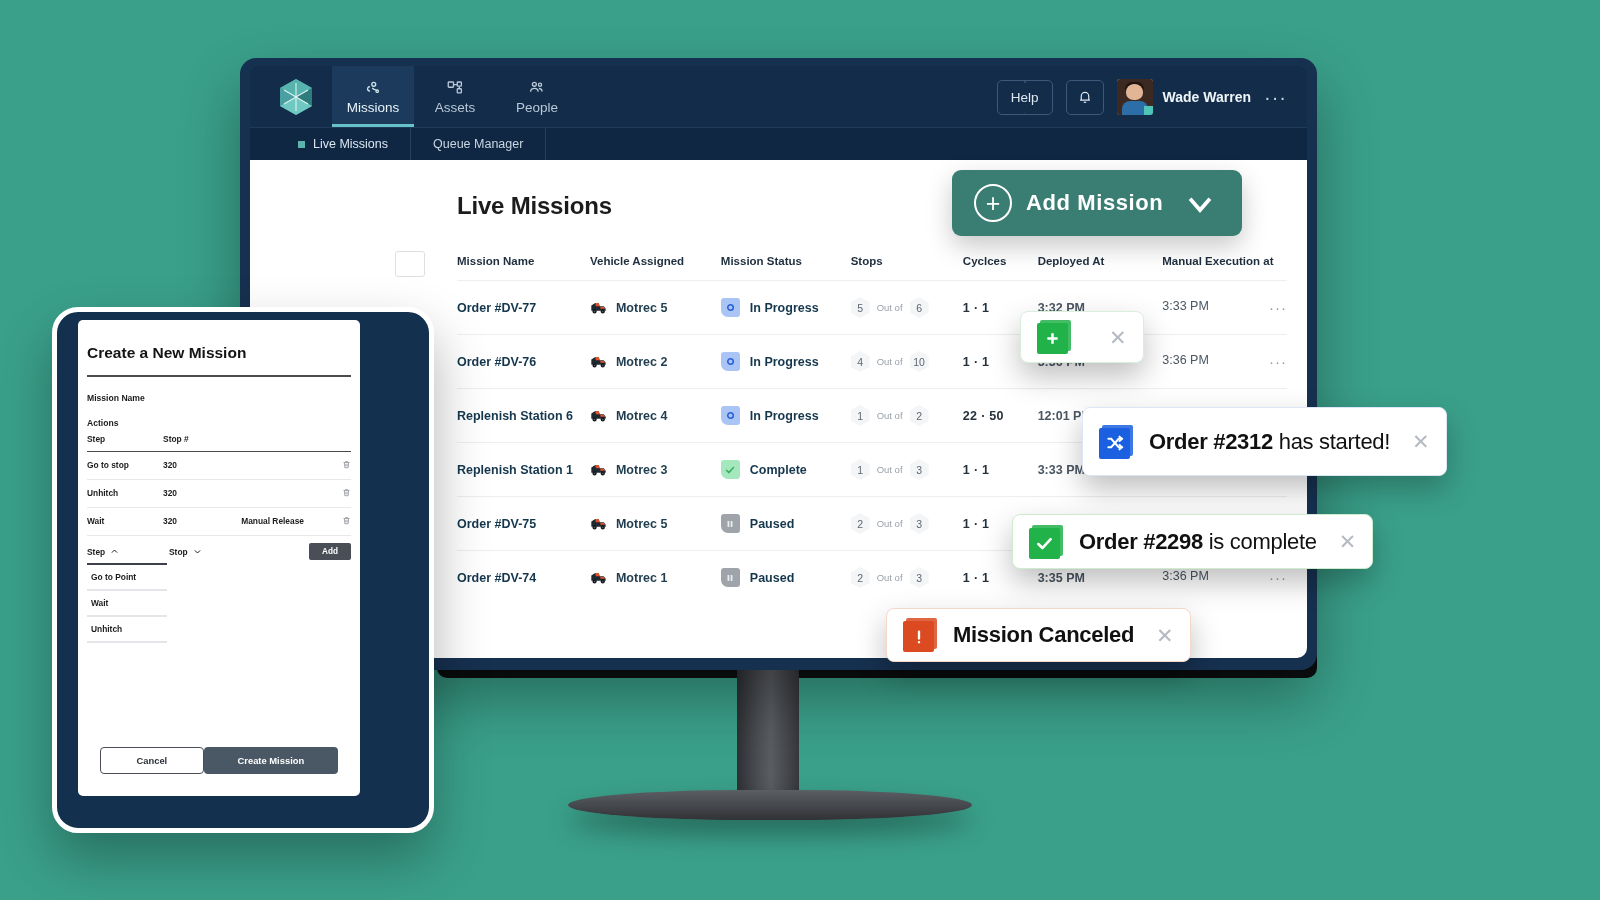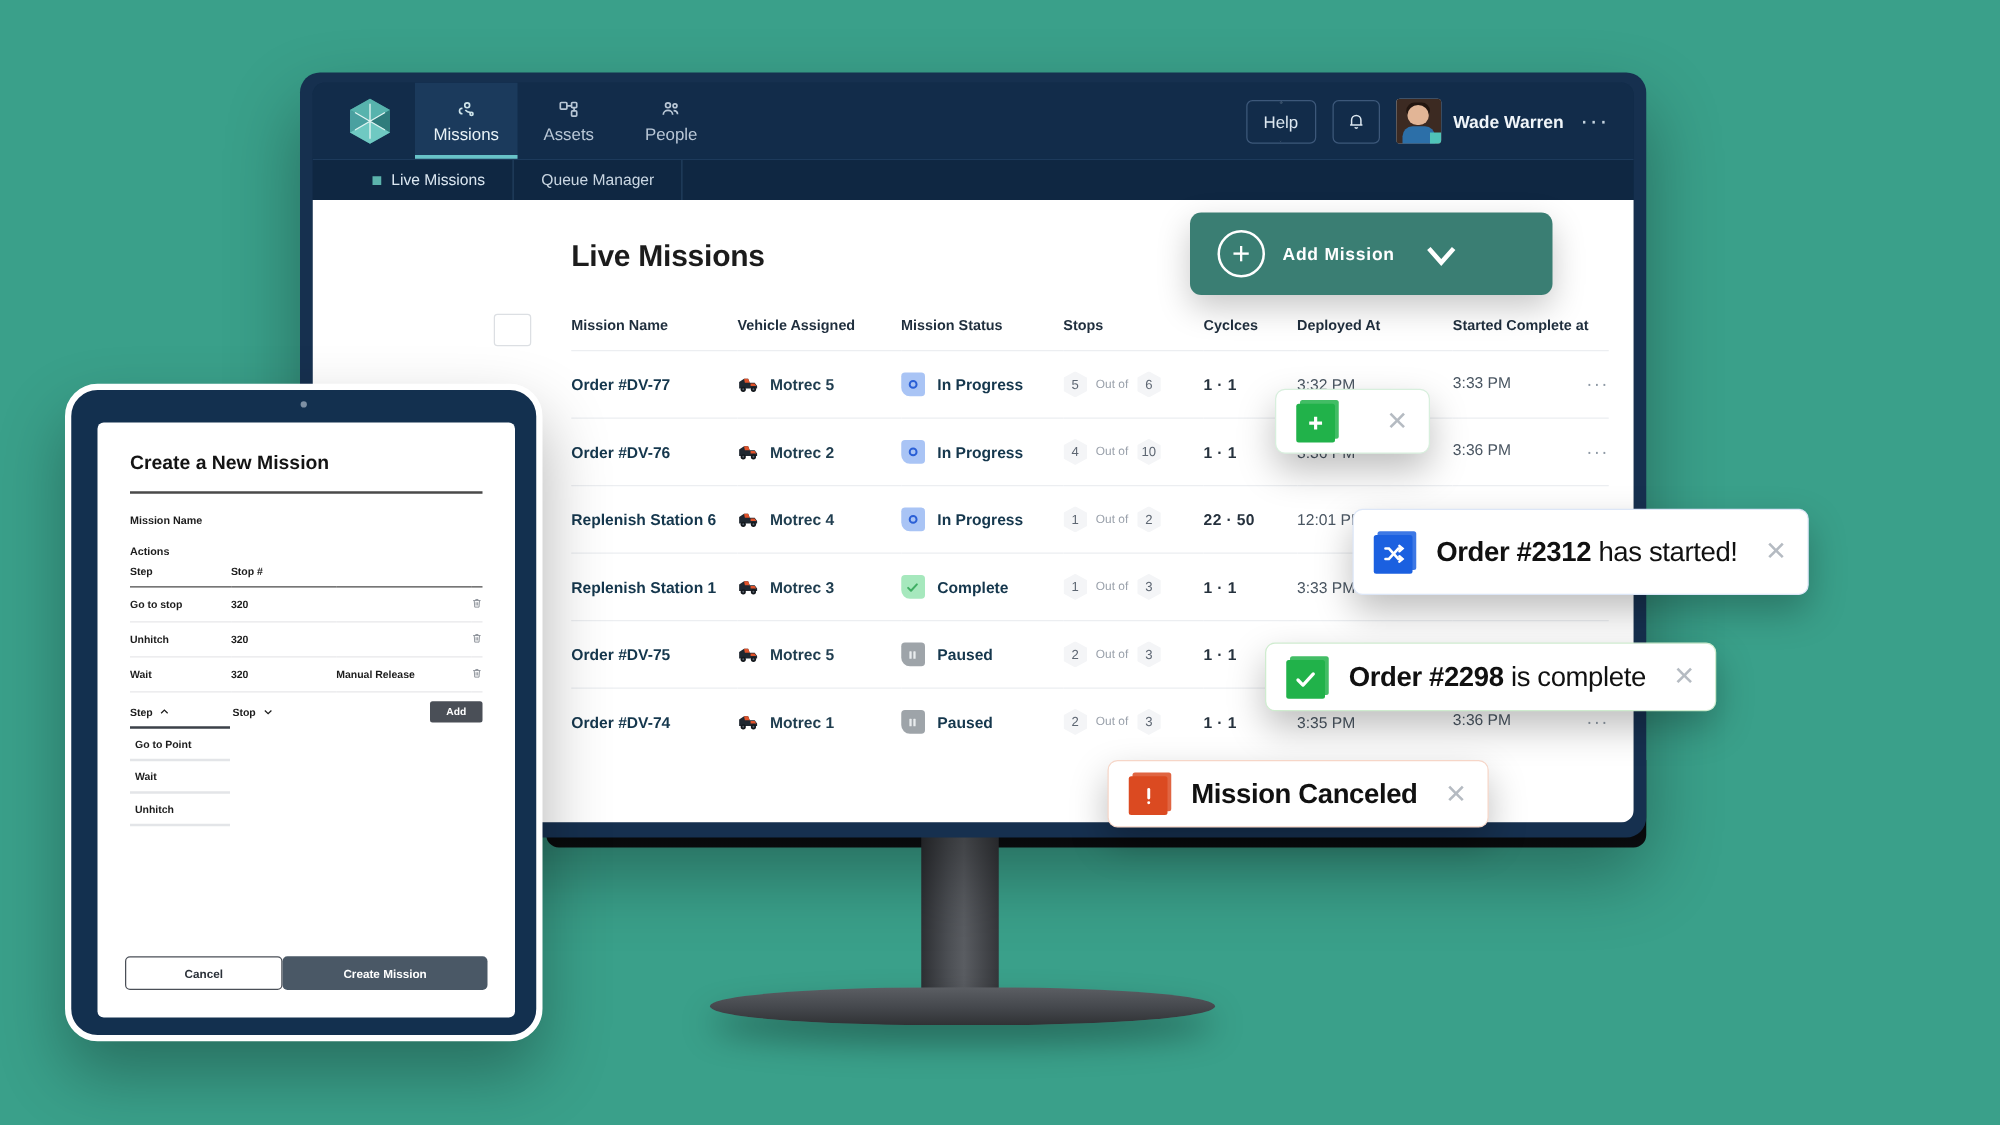--- a/index.html
+++ b/index.html
@@ -98,21 +98,21 @@
     padding:0 0 13px 0; white-space:nowrap;
   }
   table#missions-table td {
     font-size:12.5px; color:#15374d; padding:16px 0; border-top:1px solid #eceef1; white-space:nowrap;
   }
   .c-name   { width:128px; font-weight:700; color:#1d5a52; }
   .c-veh    { width:126px; }
   .c-stat   { width:125px; }
   .c-stops  { width:108px; }
   .c-cyc    { width:72px;  }
-  .c-dep    { width:120px; }
+  .c-dep    { width:120px;font-weight:bold; }
   .c-start  { width:120px; }
   .veh-cell { display:flex; align-items:center; gap:9px; font-weight:700; color:#1f3d4f;}
   .veh-icon { width:17px; height:15px; flex:none; }
   .stat-cell{ display:flex; align-items:center; gap:10px; font-weight:700;}
   .stat-badge { width:19px; height:19px; border-radius:3px 3px 3px 7px; display:flex; align-items:center; justify-content:center; flex:none;}
   .stat-blue { background:#a9c4f5; } .stat-green{ background:#a6e8bd;} .stat-gray{ background:#9ea4a9;}
   .stops-cell{ display:flex; align-items:center; gap:7px; }
   .hex {
     width:19px; height:21px; display:flex; align-items:center; justify-content:center;
     font-size:10.5px; color:#5d6672; background:#f4f5f7;
@@ -126,32 +126,32 @@
   
   #add-mission-button {
     position:absolute; left:952px; top:170px; width:290px; height:66px;
     background:#3a7e73; border-radius:9px; display:flex; align-items:center; gap:14px;
     padding-left:22px; cursor:pointer; box-shadow:0 10px 26px rgba(0,0,0,.22); z-index:40;
   }
   #add-mission-button .plus-ring {
     width:38px; height:38px; border:2.4px solid #fff; border-radius:50%;
     display:flex; align-items:center; justify-content:center; color:#fff; font-size:25px; line-height:1; font-weight:300;
   }
-  #add-mission-label { color:#fff; font-size:14px; font-weight:700; letter-spacing:.6px; }
+  #add-mission-label { color:#fff; font-size:22px; font-weight:700; letter-spacing:.6px; }
 
   
   #tablet-device {
     position:absolute; left:52px; top:307px; width:382px; height:526px;
     background:#13304f; border-radius:26px; box-shadow:0 26px 54px rgba(0,0,0,.30);
     border:5px solid #ffffff;
   }
   #tablet-cam { position:absolute; left:50%; top:9px; transform:translateX(-50%); width:5px; height:5px; border-radius:50%; background:#7e90a4;}
   #tablet-screen {
-    position:absolute; left:21px; top:26px; width:334px; height:476px;
-    background:#fff; border-radius:5px; overflow:hidden; padding:24px 26px;
+    position:absolute; left:21px; top:8px; width:282px; height:476px;
+    background:#fff; border-radius:5px; overflow:hidden; padding:24px 9px;
   }
   #dialog-title { font-size:15.5px; font-weight:700; color:#141414; }
   #dialog-rule { height:1.6px; background:#4a4a4a; margin:13px 0 16px; }
   .f-label { font-size:8.6px; font-weight:700; color:#1c1c1c; margin-bottom:6px; }
   #mission-name-input {
     height:22px; background:#f2f3f4; border:none; width:100%;
     font-family:"Liberation Sans",sans-serif; font-size:8.6px; font-weight:700; color:#1c1c1c; padding:0 8px;
   }
   #actions-label { margin-top:15px; }
   table#steps-table { width:100%; border-collapse:collapse; margin-top:6px; }
@@ -305,21 +305,21 @@
 
       <table id="missions-table">
         <thead>
           <tr>
             <th class="c-name">Mission Name</th>
             <th class="c-veh">Vehicle Assigned</th>
             <th class="c-stat">Mission Status</th>
             <th class="c-stops">Stops</th>
             <th class="c-cyc">Cyclces</th>
             <th class="c-dep">Deployed At</th>
-            <th class="c-start">Started Complete at</th>
+            <th class="c-start">Manual Execution at</th>
           </tr>
         </thead>
         <tbody id="missions-tbody">
   <tr>
     <td class="c-name">Order #DV-77</td>
     <td class="c-veh">
       <span class="veh-cell">
                   <svg class="veh-icon" viewBox="0 0 26 22">
                     <path d="M2 16 L2 8 L8 4 L13 4 L15 9 L21 9 L24 13 L24 16 Z" fill="#1f2730"></path>
                     <path d="M8 4 L13 4 L15 9 L9 9 Z" fill="#e0522a"></path>

